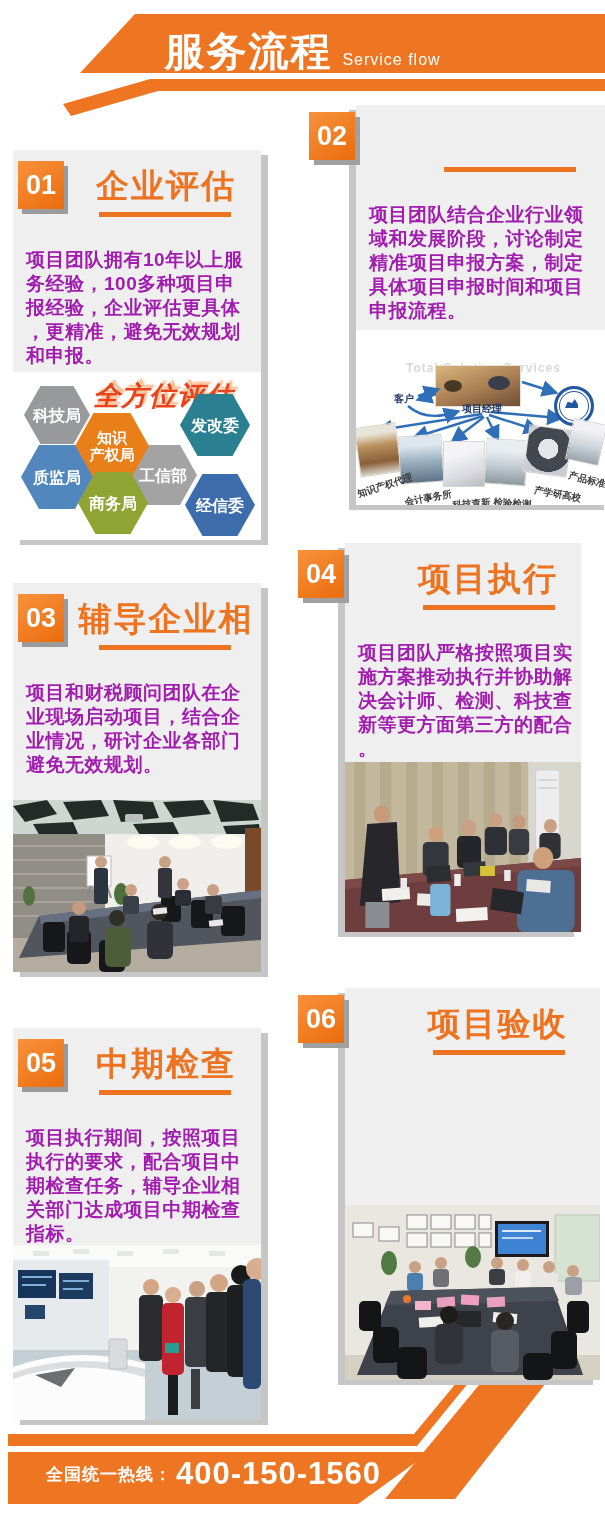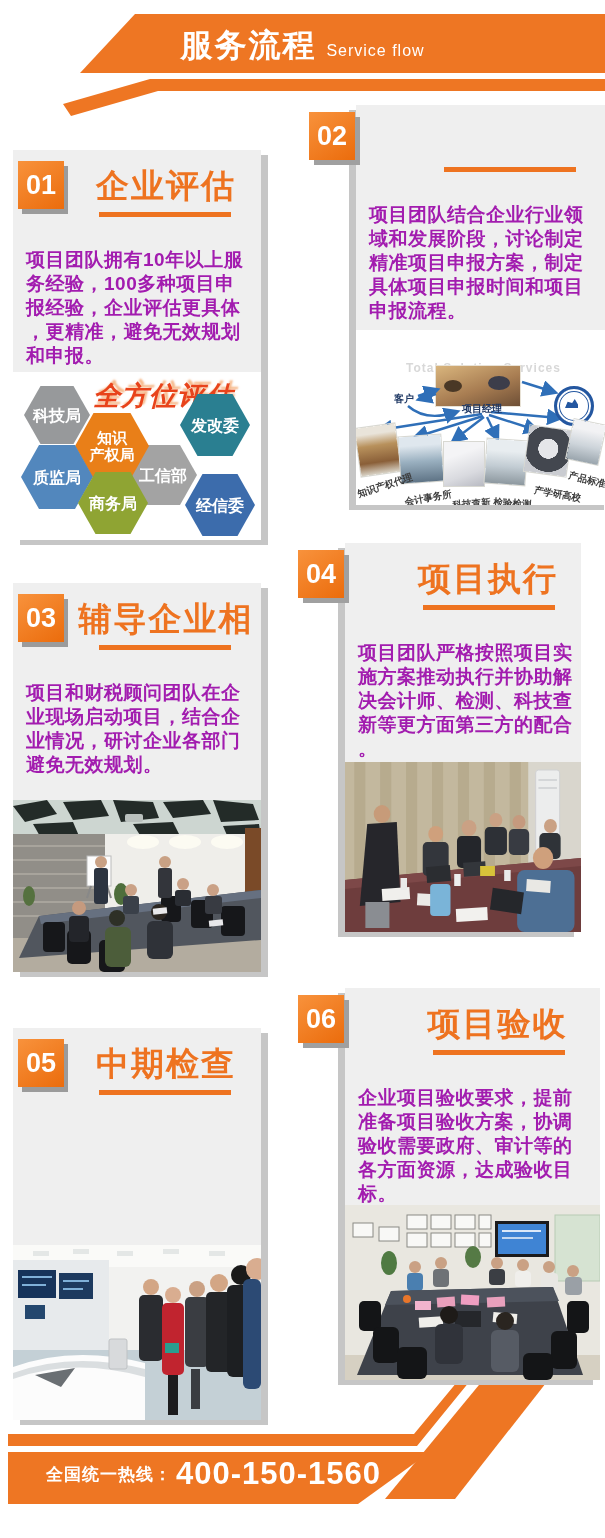--- a/index.html
+++ b/index.html
@@ -3,21 +3,21 @@
 <meta charset="utf-8">
 <style>
   html,body{margin:0;padding:0;}
   body{
     width:605px;height:1538px;position:relative;overflow:hidden;background:#ffffff;
     font-family:"Liberation Sans","DejaVu Sans",sans-serif;
   }
   .deco{position:absolute;left:0;top:0;z-index:0;}
   
   .hdr-text{position:absolute;left:0;top:24px;width:605px;text-align:center;z-index:2;color:#fff;white-space:nowrap;}
-  .hdr-cn{font-size:32px;font-weight:bold;letter-spacing:2px;}
+  .hdr-cn{font-size:40px;font-weight:bold;letter-spacing:2px;}
   .hdr-en{font-size:16px;margin-left:10px;letter-spacing:1px;}
   .ftr-text{position:absolute;left:46px;top:1456px;z-index:2;color:#fff;display:flex;align-items:center;white-space:nowrap;}
   .ftr-label{font-size:17px;font-weight:bold;letter-spacing:1px;}
   .ftr-phone{font-size:31px;font-weight:bold;letter-spacing:1px;margin-left:4px;}
   
   .card{position:absolute;background:#efefef;z-index:1;}
   .card.cl{box-shadow:7px 5px 0 #c6c6c6;}
   .card.cr{box-shadow:-7px 5px 0 #c6c6c6;}
   #card1{left:13px;top:150px;width:248px;height:390px;}
   #card2{left:345px;top:105px;width:255px;height:400px;margin-left:11px;}
@@ -340,20 +340,25 @@
         <rect x="22" y="140" width="26" height="26" fill="#8a8d92"></rect>
       </g>
     </svg>
   </div>
 </div>
 
 <div class="card cl" id="card5">
   <div class="badge">05</div>
   <div class="card-head">中期检查</div>
   <div class="rule"></div>
+  <div class="card-body">项目执行期间，按照项目
+执行的要求，配合项目中
+期检查任务，辅导企业相
+关部门达成项目中期检查
+指标。</div>
   <div class="card-media">
     <svg class="photo" viewBox="0 0 248 175" preserveAspectRatio="none">
       <rect x="0" y="0" width="248" height="175" fill="#f2f2f0"></rect>
       <rect x="0" y="0" width="248" height="22" fill="#fafaf8"></rect>
       <g fill="#e4e7e6">
         <rect x="20" y="6" width="16" height="5"></rect>
           <rect x="60" y="4" width="16" height="5"></rect>
         <rect x="104" y="6" width="16" height="5"></rect>
           <rect x="150" y="4" width="16" height="5"></rect>
         <rect x="196" y="6" width="16" height="5"></rect>
@@ -392,25 +397,20 @@
         <rect x="178" y="124" width="9" height="40" fill="#3a3d42"></rect>
       </g>
     </svg>
   </div>
 </div>
 
 <div class="card cr" id="card6">
   <div class="badge">06</div>
   <div class="card-head">项目验收</div>
   <div class="rule"></div>
-  <div class="card-body">企业项目验收要求，提前
-准备项目验收方案，协调
-验收需要政府、审计等的
-各方面资源，达成验收目
-标。</div>
   <div class="card-media">
     <svg class="photo" viewBox="0 0 255 175" preserveAspectRatio="none">
       <rect x="0" y="0" width="255" height="175" fill="#e9e7e0"></rect>
       <g fill="#f8f8f6" stroke="#8a8a84">
         <rect x="8" y="18" width="20" height="14"></rect>
           <rect x="34" y="22" width="20" height="14"></rect>
         <rect x="62" y="10" width="20" height="14"></rect>
           <rect x="86" y="10" width="20" height="14"></rect>
         <rect x="110" y="10" width="20" height="14"></rect>
           <rect x="134" y="10" width="12" height="14"></rect>

